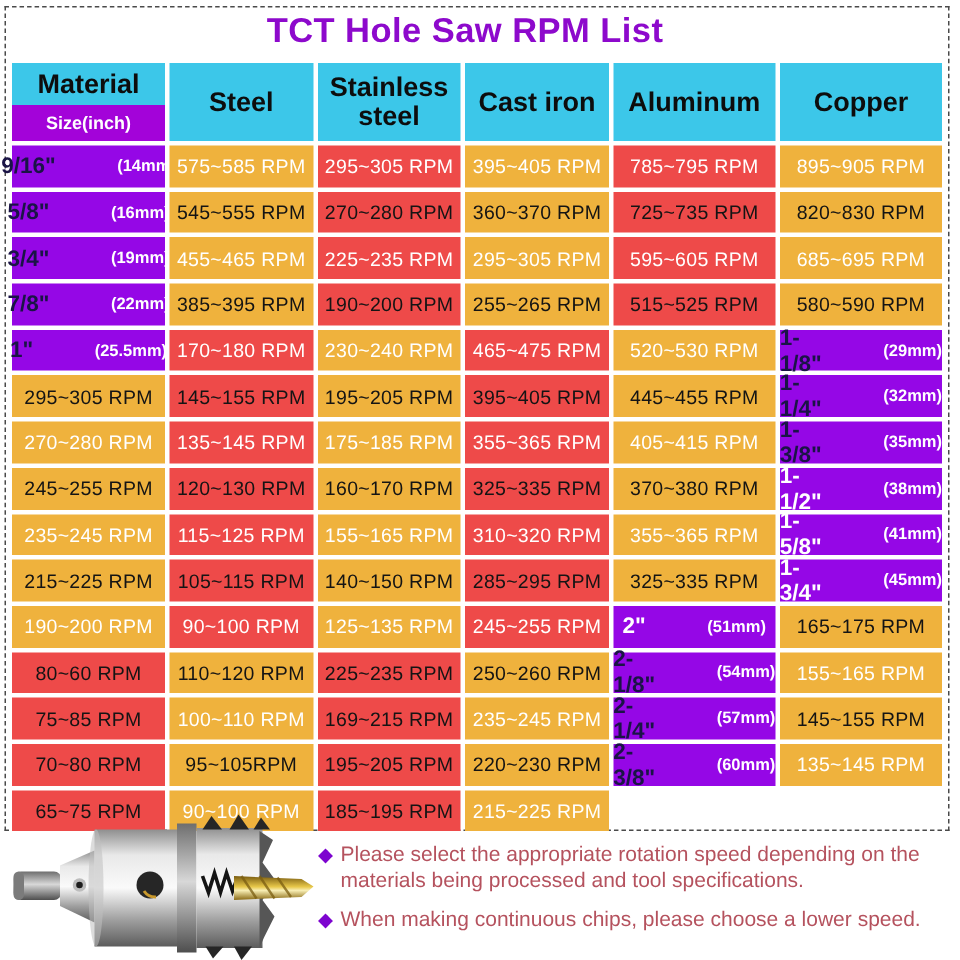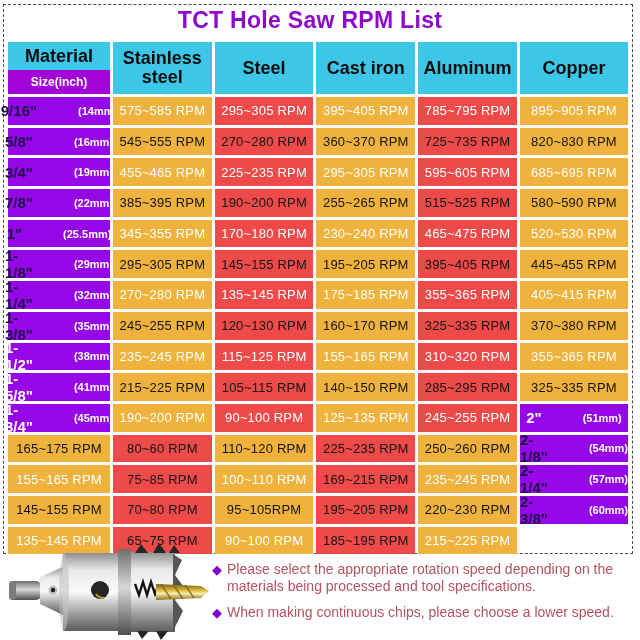--- a/index.html
+++ b/index.html
@@ -52,22 +52,22 @@
 <div id="page-border"></div>
 
 <div id="title">TCT Hole Saw RPM List</div>
 
 <div id="grid">
   <div class="mat-hcell">
     <div class="mat-top">Material</div>
     <div class="mat-band">Size(inch)</div>
   </div>
 
-<div class="hcell">Stainless steel</div>
-    <div class="hcell">Steel</div>
+<div class="hcell">Steel</div>
+    <div class="hcell">Stainless steel</div>
     <div class="hcell">Cast iron</div>
     <div class="hcell">Aluminum</div>
     <div class="hcell">Copper</div>
     <div class="cell mat-cell">
       <span class="size dark">9/16"</span>
       <span class="mm">(14mm)</span>
     </div>
     <div class="cell vcell bg-orange txt-white">575~585 RPM</div>
     <div class="cell vcell bg-red txt-white">295~305 RPM</div>
     <div class="cell vcell bg-orange txt-white">395~405 RPM</div>
@@ -97,21 +97,20 @@
     </div>
     <div class="cell vcell bg-orange txt-black">385~395 RPM</div>
     <div class="cell vcell bg-red txt-black">190~200 RPM</div>
     <div class="cell vcell bg-orange txt-black">255~265 RPM</div>
     <div class="cell vcell bg-red txt-black">515~525 RPM</div>
     <div class="cell vcell bg-orange txt-black">580~590 RPM</div>
     <div class="cell mat-cell">
       <span class="size dark">1"</span>
       <span class="mm">(25.5mm)</span>
     </div>
-    <div class="cell vcell bg-orange txt-white">345~355 RPM</div>
     <div class="cell vcell bg-red txt-white">170~180 RPM</div>
     <div class="cell vcell bg-orange txt-white">230~240 RPM</div>
     <div class="cell vcell bg-red txt-white">465~475 RPM</div>
     <div class="cell vcell bg-orange txt-white">520~530 RPM</div>
     <div class="cell mat-cell">
       <span class="size dark">1-1/8"</span>
       <span class="mm">(29mm)</span>
     </div>
     <div class="cell vcell bg-orange txt-black">295~305 RPM</div>
     <div class="cell vcell bg-red txt-black">145~155 RPM</div>

